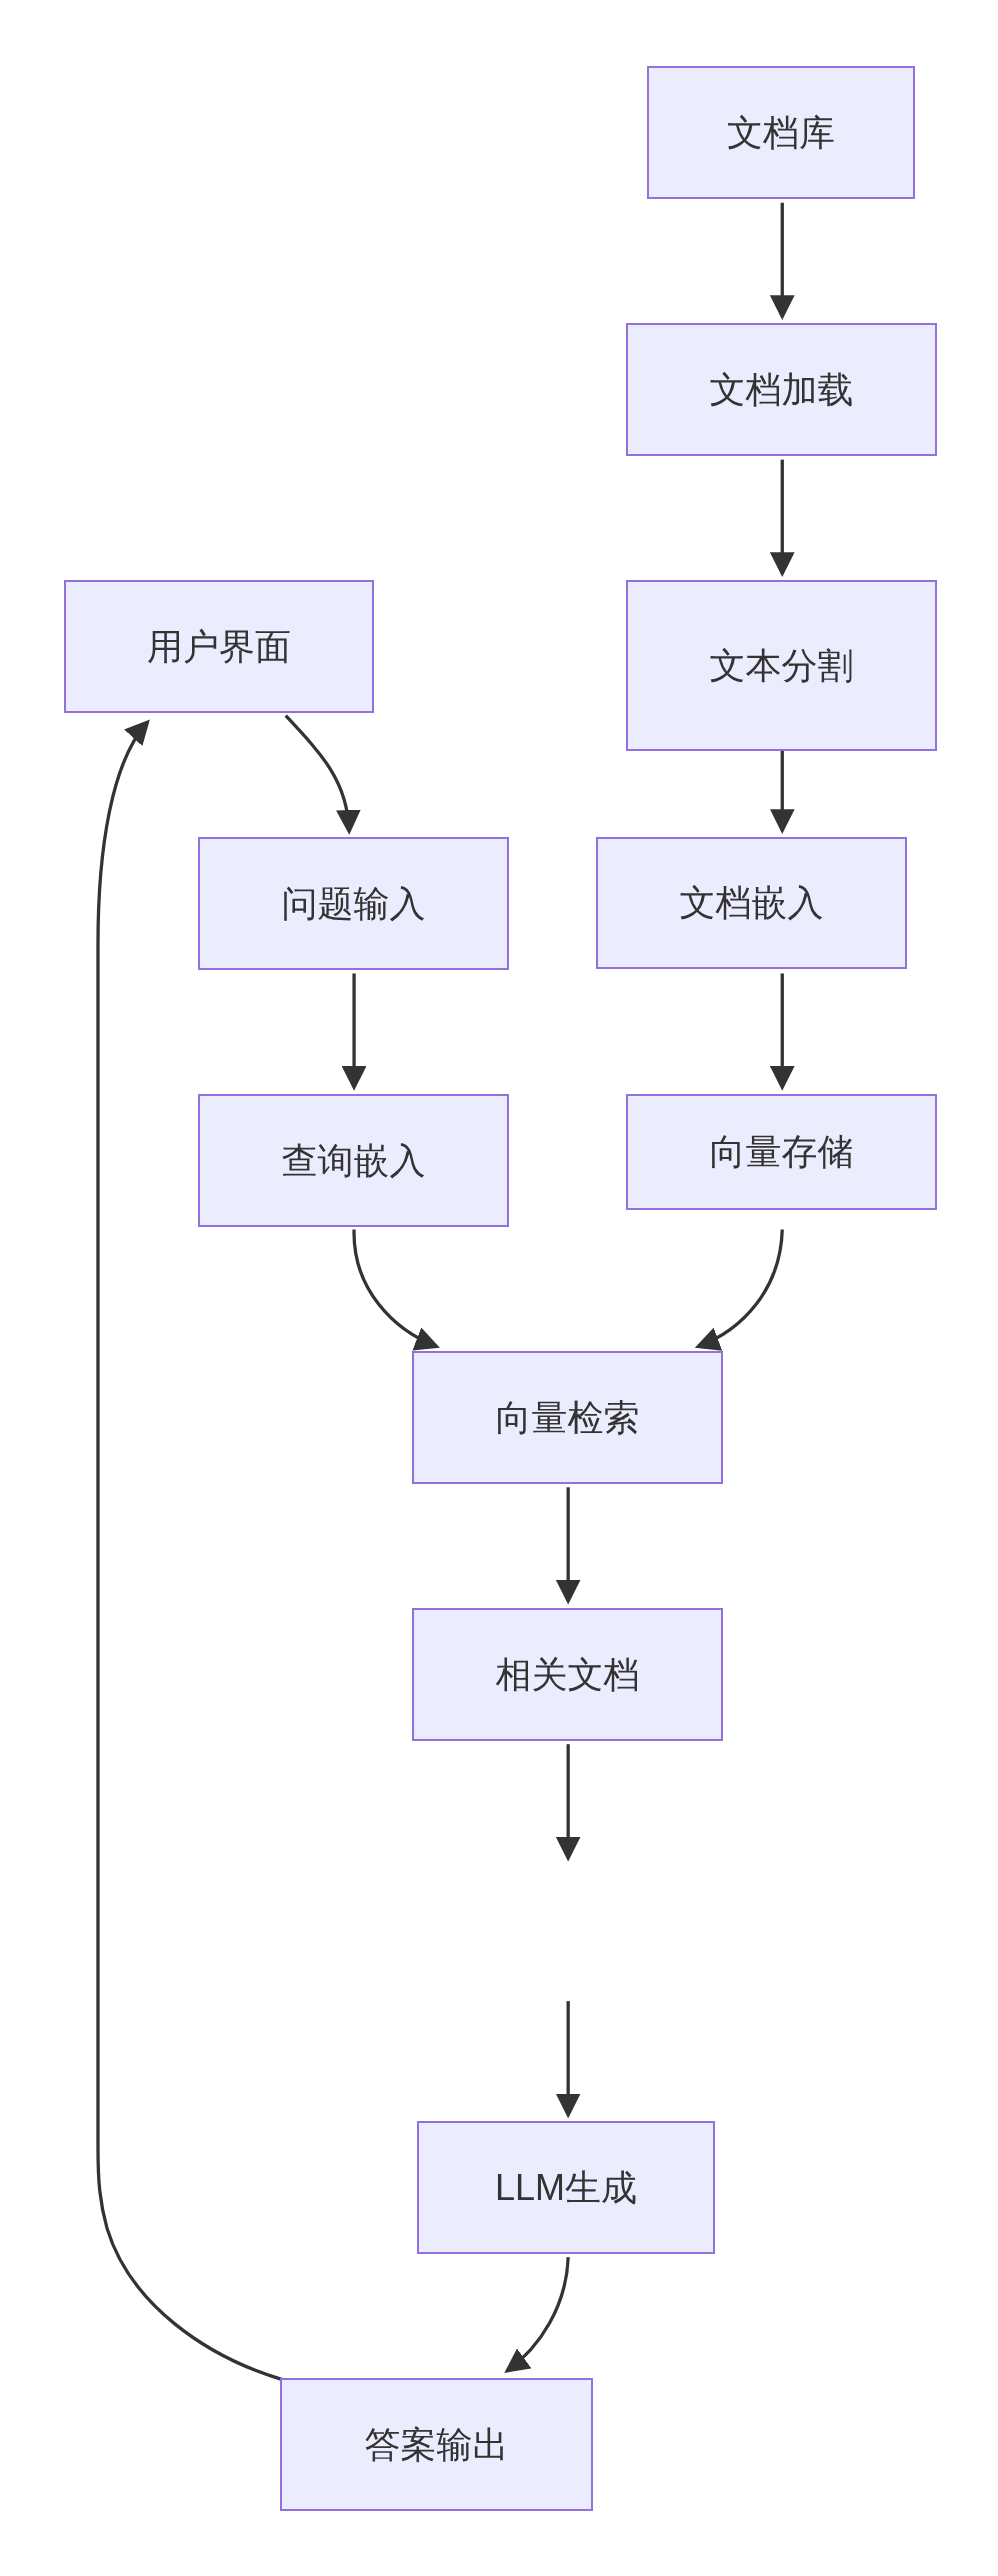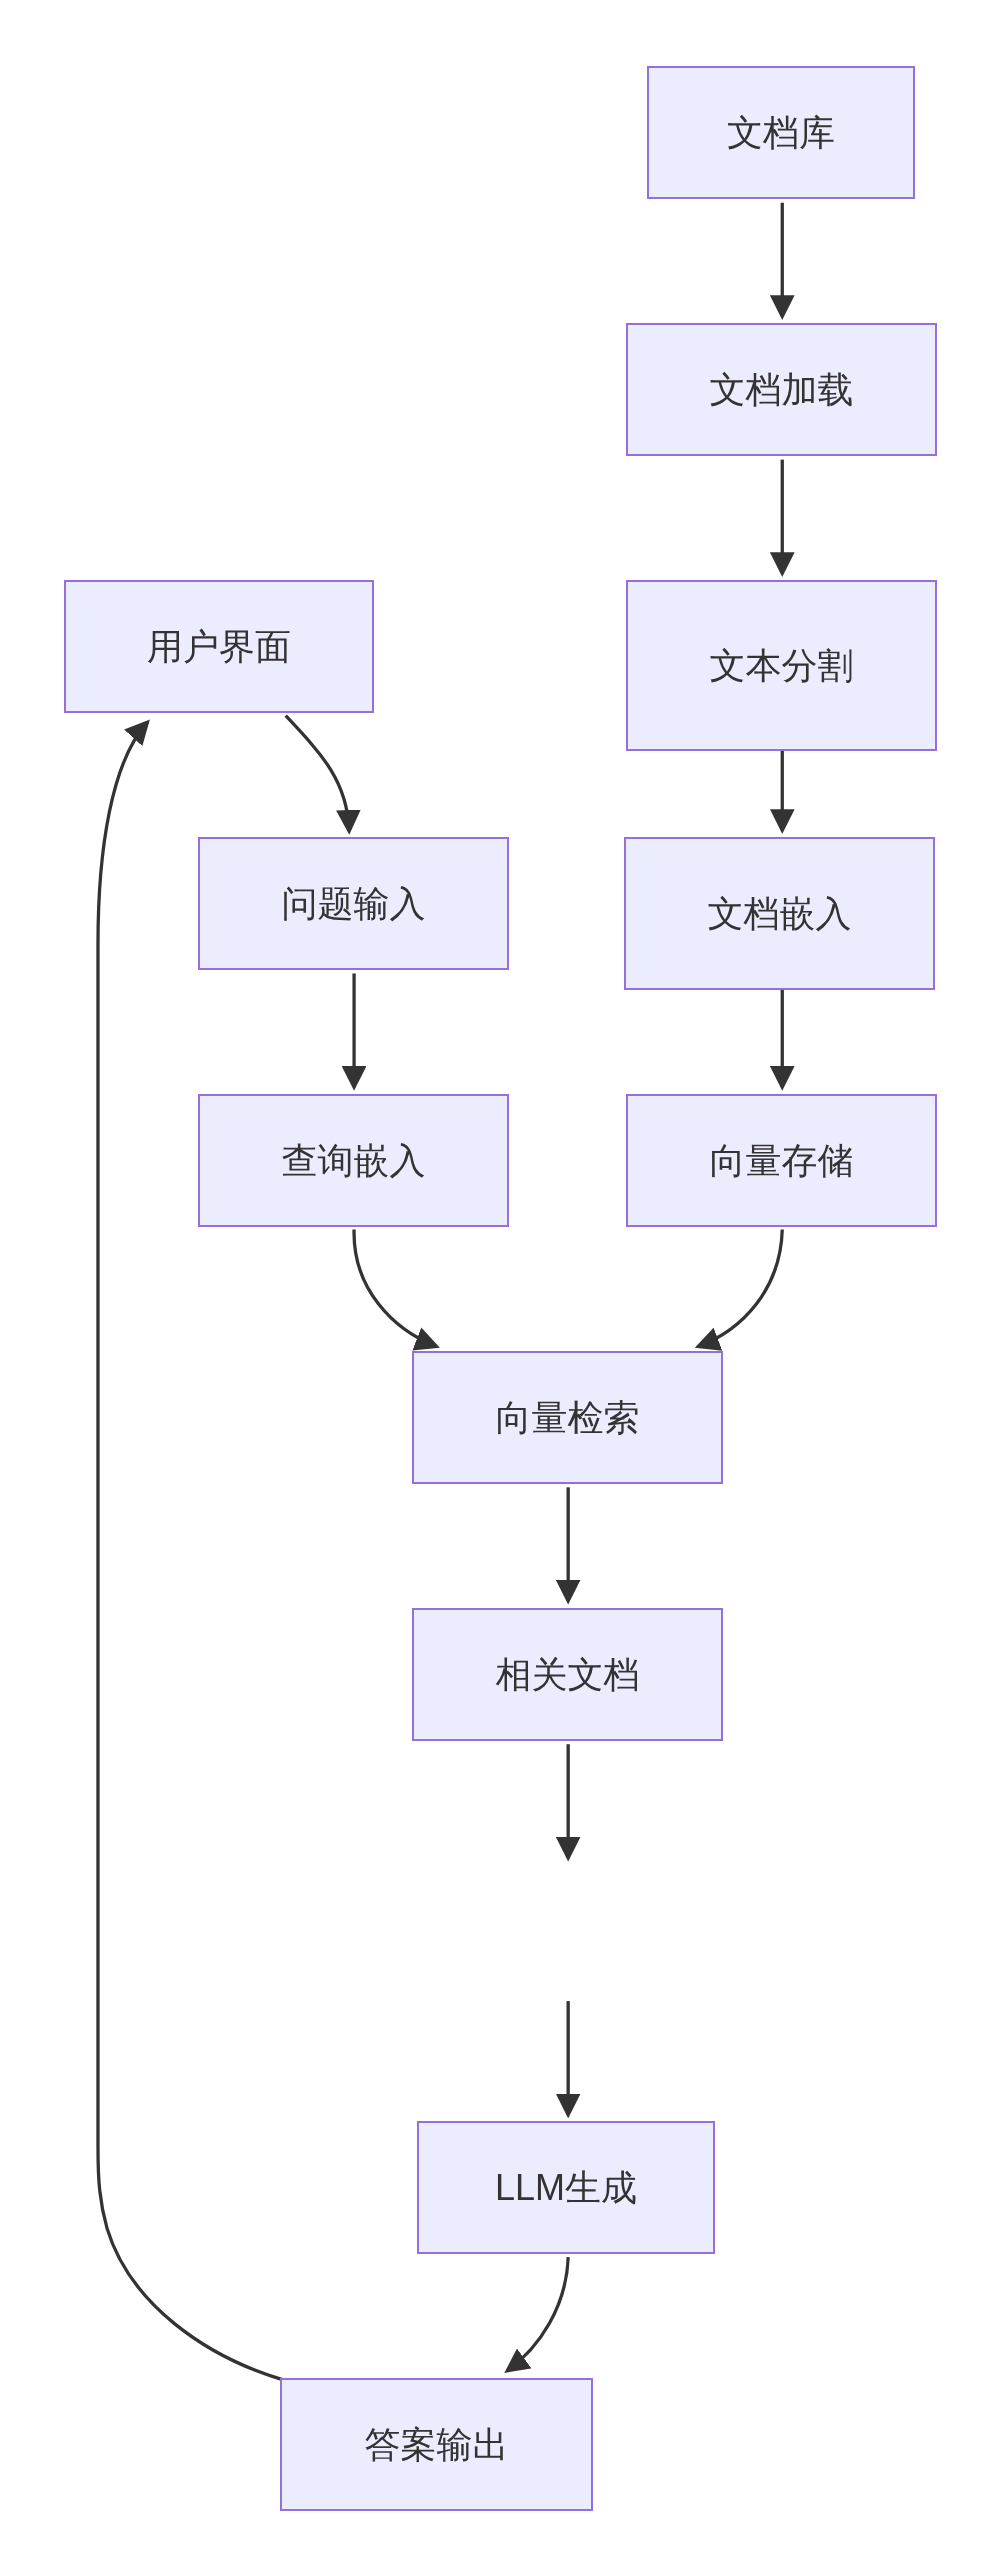--- a/index.html
+++ b/index.html
@@ -96,29 +96,29 @@
   </div>
 
   <div class="node" style="left:64px;top:580px;width:310px;height:133px">
     <span class="node-label">用户界面</span>
   </div>
 
   <div class="node" style="left:198px;top:837px;width:311px;height:133px">
     <span class="node-label">问题输入</span>
   </div>
 
-  <div class="node" style="left:624px;top:837px;width:311px;height:153px">
+  <div class="node" style="left:596px;top:837px;width:311px;height:132px">
     <span class="node-label">文档嵌入</span>
   </div>
 
   <div class="node" style="left:198px;top:1094px;width:311px;height:133px">
     <span class="node-label">查询嵌入</span>
   </div>
 
-  <div class="node" style="left:626px;top:1094px;width:311px;height:133px">
+  <div class="node" style="left:626px;top:1094px;width:311px;height:116px">
     <span class="node-label">向量存储</span>
   </div>
 
   <div class="node" style="left:412px;top:1608px;width:311px;height:133px">
     <span class="node-label">相关文档</span>
   </div>
 
   <div class="node" style="left:412px;top:1351px;width:311px;height:133px">
     <span class="node-label">向量检索</span>
   </div>

